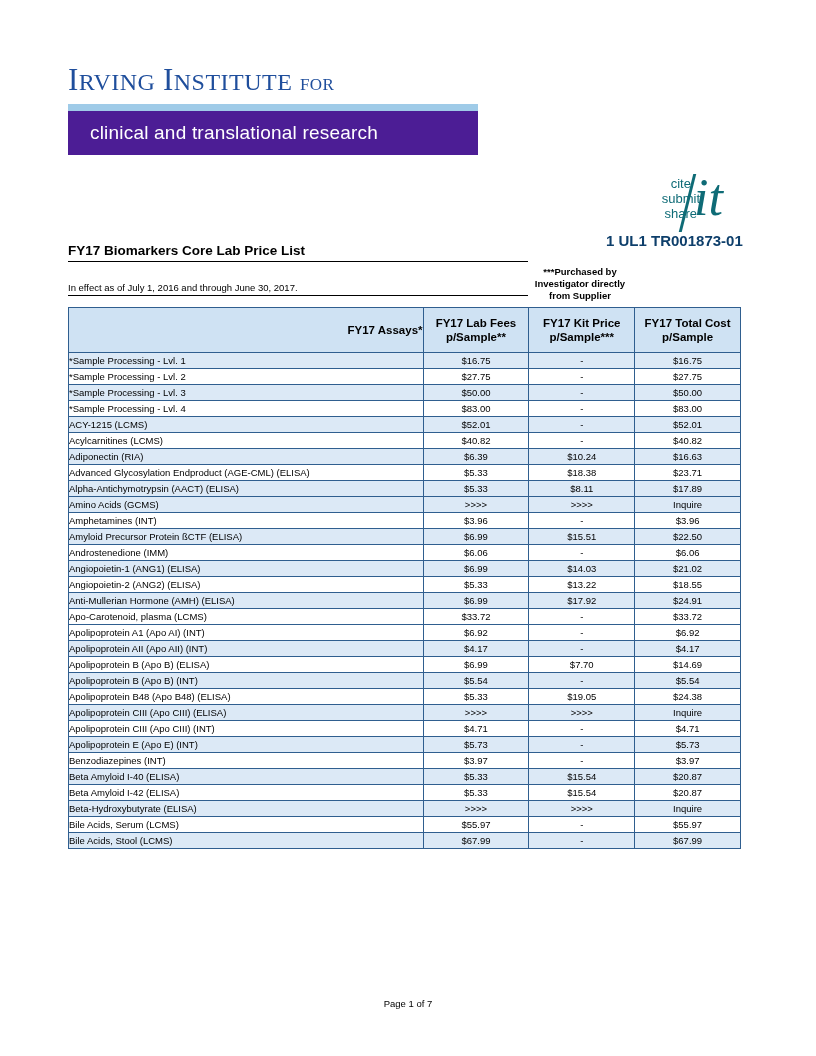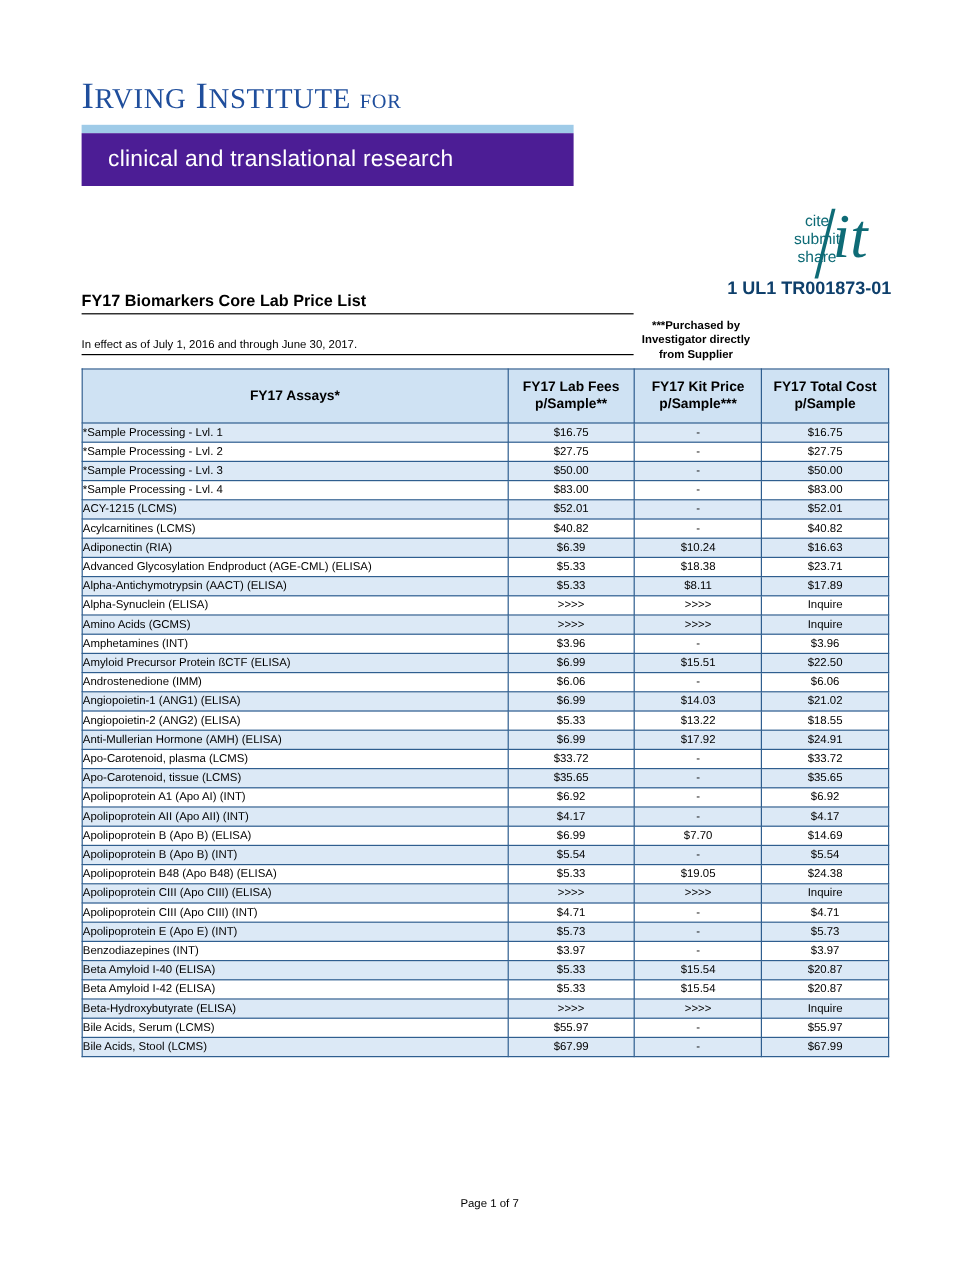--- a/index.html
+++ b/index.html
@@ -162,21 +162,21 @@
   table.price thead th {
     background: #cfe2f3;
     font-size: 11.5px;
     font-weight: bold;
     height: 44px;
     vertical-align: middle;
     line-height: 14px;
   }
   th.col-assay {
     width: 324px;
-    text-align: center;
+    text-align: right;
     padding-left: 5px;
   }
   th.col-num { width: 96px; text-align: center; }
   td.assay {
     text-align: left;
     padding: 2px 4px 2px 5px;
     height: 15px;
     font-size: 9.5px;
     line-height: 12px;
   }
@@ -301,26 +301,20 @@
           <td class="num">$5.33</td>
           <td class="num">$18.38</td>
           <td class="num">$23.71</td>
         </tr>
         <tr class="shade">
           <td class="assay">Alpha-Antichymotrypsin (AACT) (ELISA)</td>
           <td class="num">$5.33</td>
           <td class="num">$8.11</td>
           <td class="num">$17.89</td>
         </tr>
-        <tr class="plain">
-          <td class="assay">Alpha-Synuclein (ELISA)</td>
-          <td class="num">&gt;&gt;&gt;&gt;</td>
-          <td class="num">&gt;&gt;&gt;&gt;</td>
-          <td class="num">Inquire</td>
-        </tr>
         <tr class="shade">
           <td class="assay">Amino Acids (GCMS)</td>
           <td class="num">&gt;&gt;&gt;&gt;</td>
           <td class="num">&gt;&gt;&gt;&gt;</td>
           <td class="num">Inquire</td>
         </tr>
         <tr class="plain">
           <td class="assay">Amphetamines (INT)</td>
           <td class="num">$3.96</td>
           <td class="num">-</td>
@@ -355,26 +349,20 @@
           <td class="num">$6.99</td>
           <td class="num">$17.92</td>
           <td class="num">$24.91</td>
         </tr>
         <tr class="plain">
           <td class="assay">Apo-Carotenoid, plasma (LCMS)</td>
           <td class="num">$33.72</td>
           <td class="num">-</td>
           <td class="num">$33.72</td>
         </tr>
-        <tr class="shade">
-          <td class="assay">Apo-Carotenoid, tissue (LCMS)</td>
-          <td class="num">$35.65</td>
-          <td class="num">-</td>
-          <td class="num">$35.65</td>
-        </tr>
         <tr class="plain">
           <td class="assay">Apolipoprotein A1 (Apo AI) (INT)</td>
           <td class="num">$6.92</td>
           <td class="num">-</td>
           <td class="num">$6.92</td>
         </tr>
         <tr class="shade">
           <td class="assay">Apolipoprotein AII (Apo AII) (INT)</td>
           <td class="num">$4.17</td>
           <td class="num">-</td>

